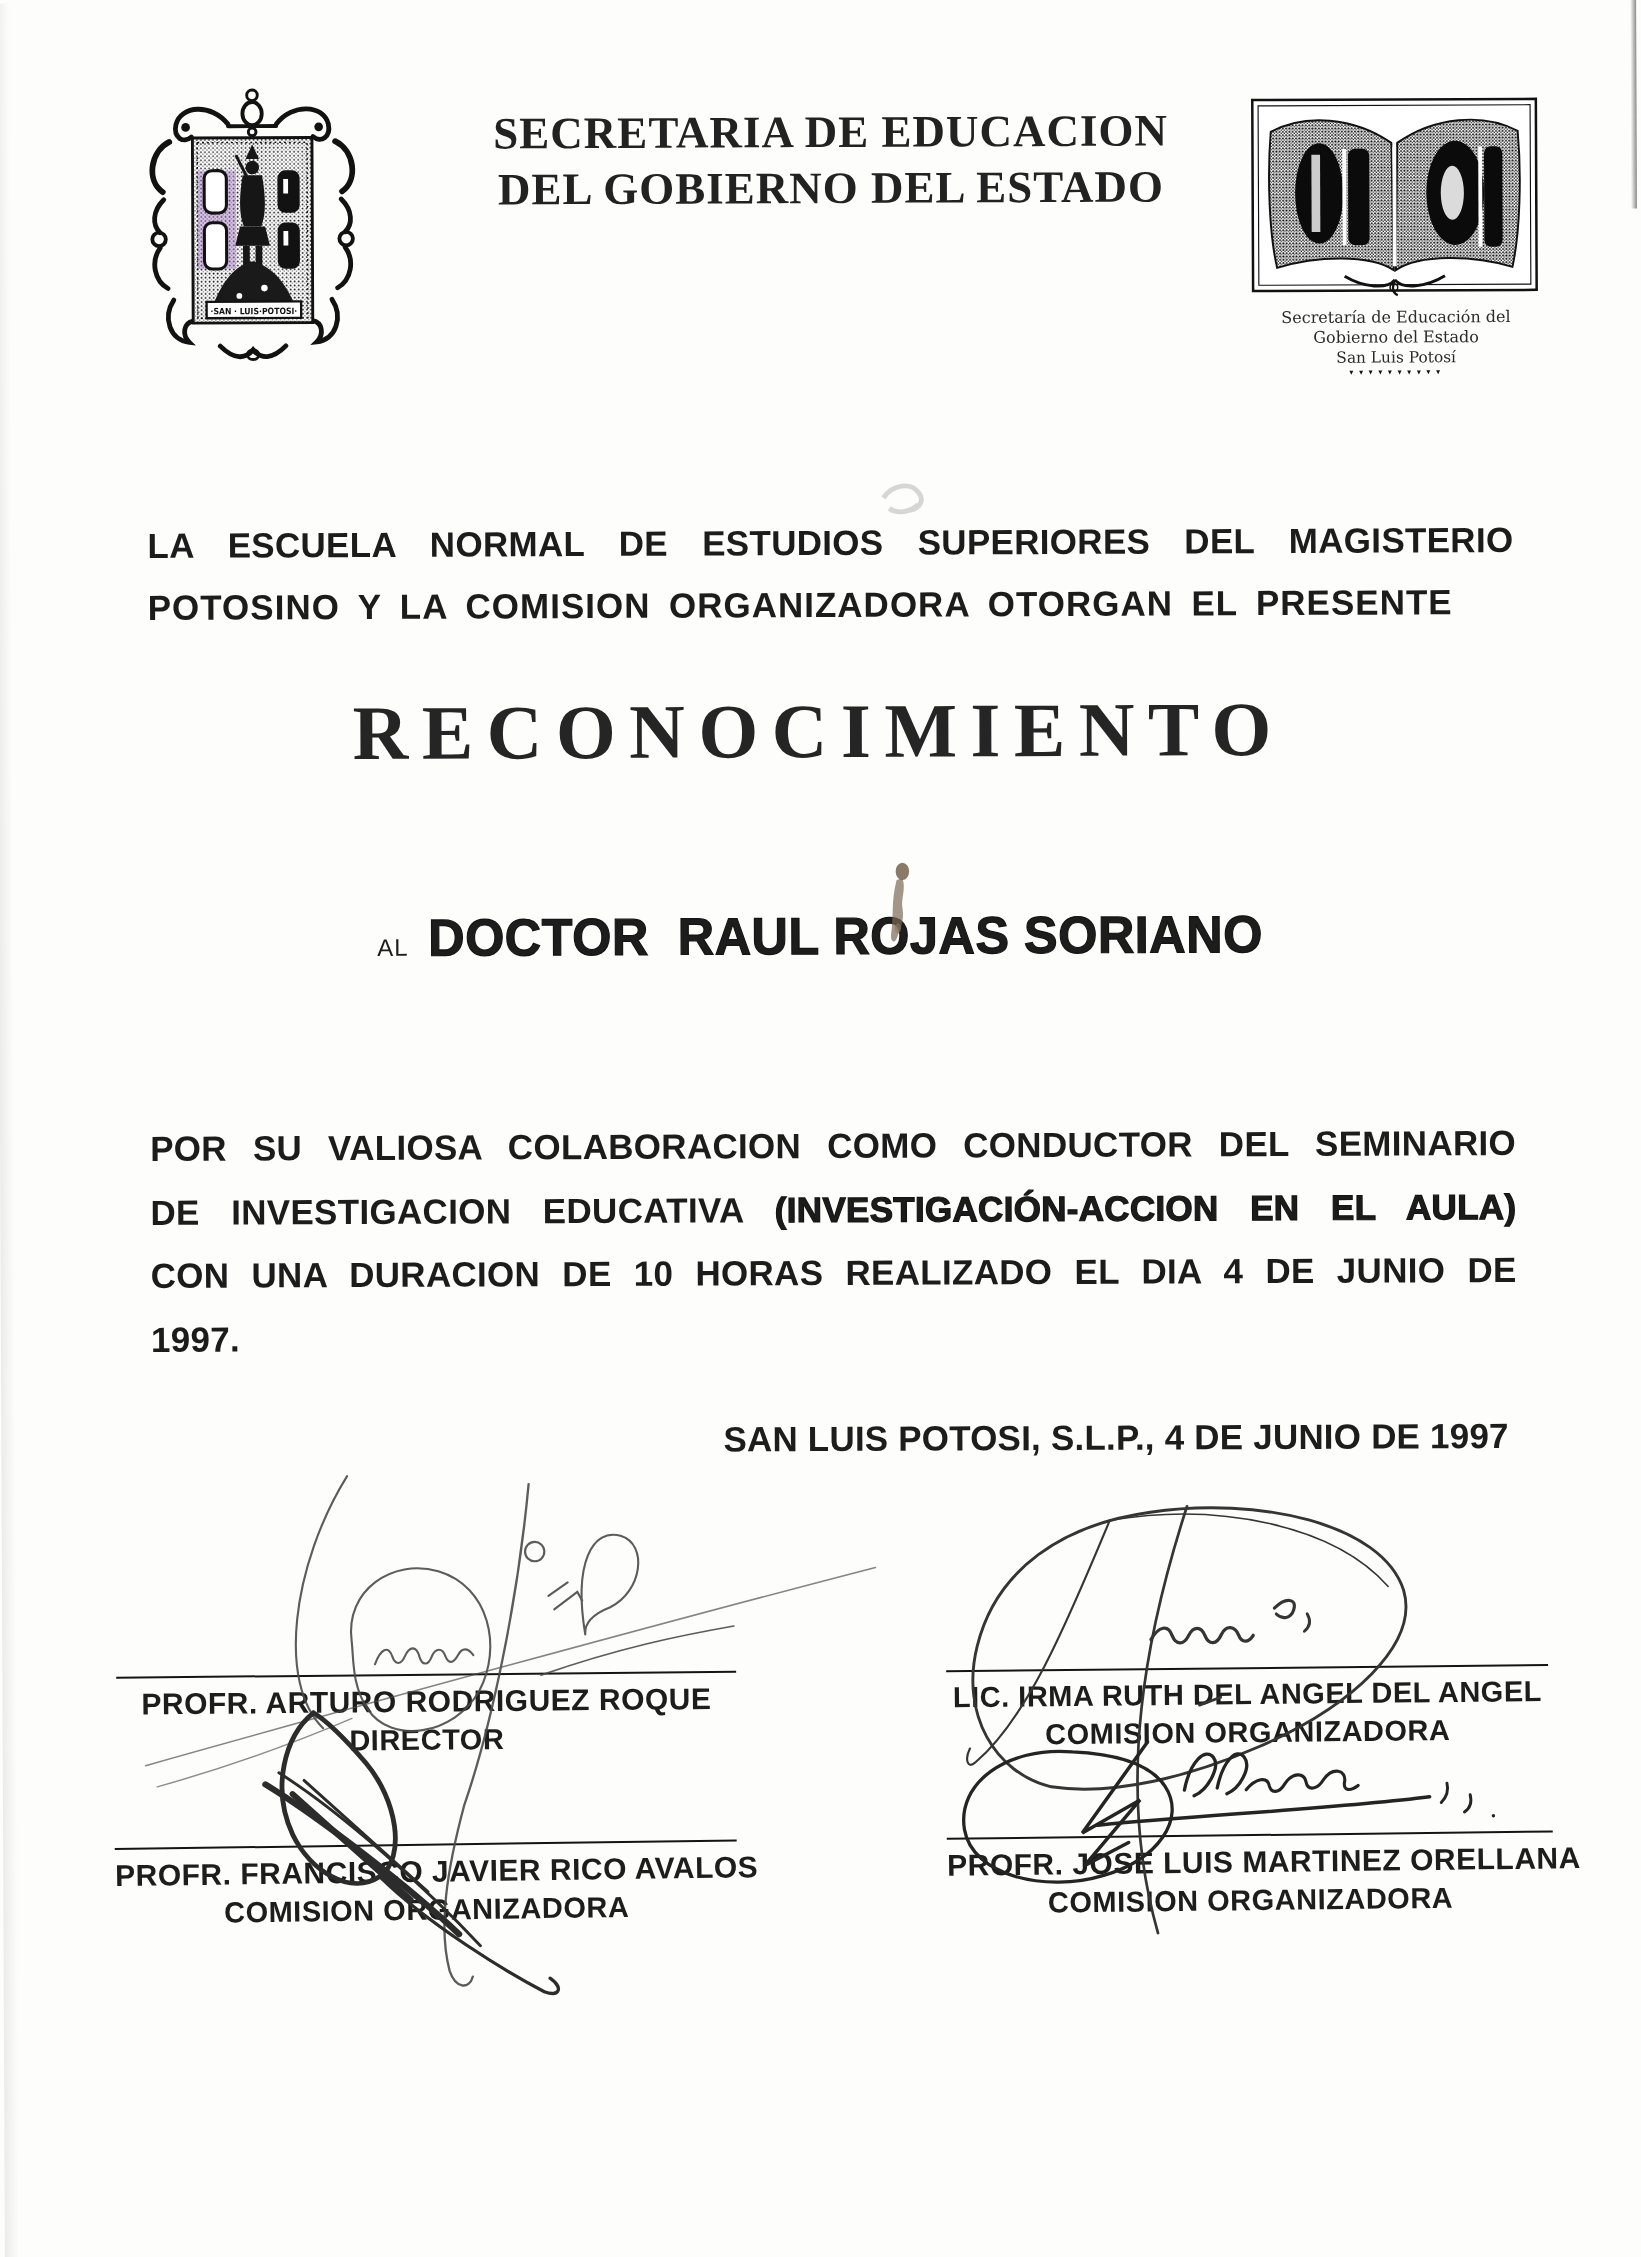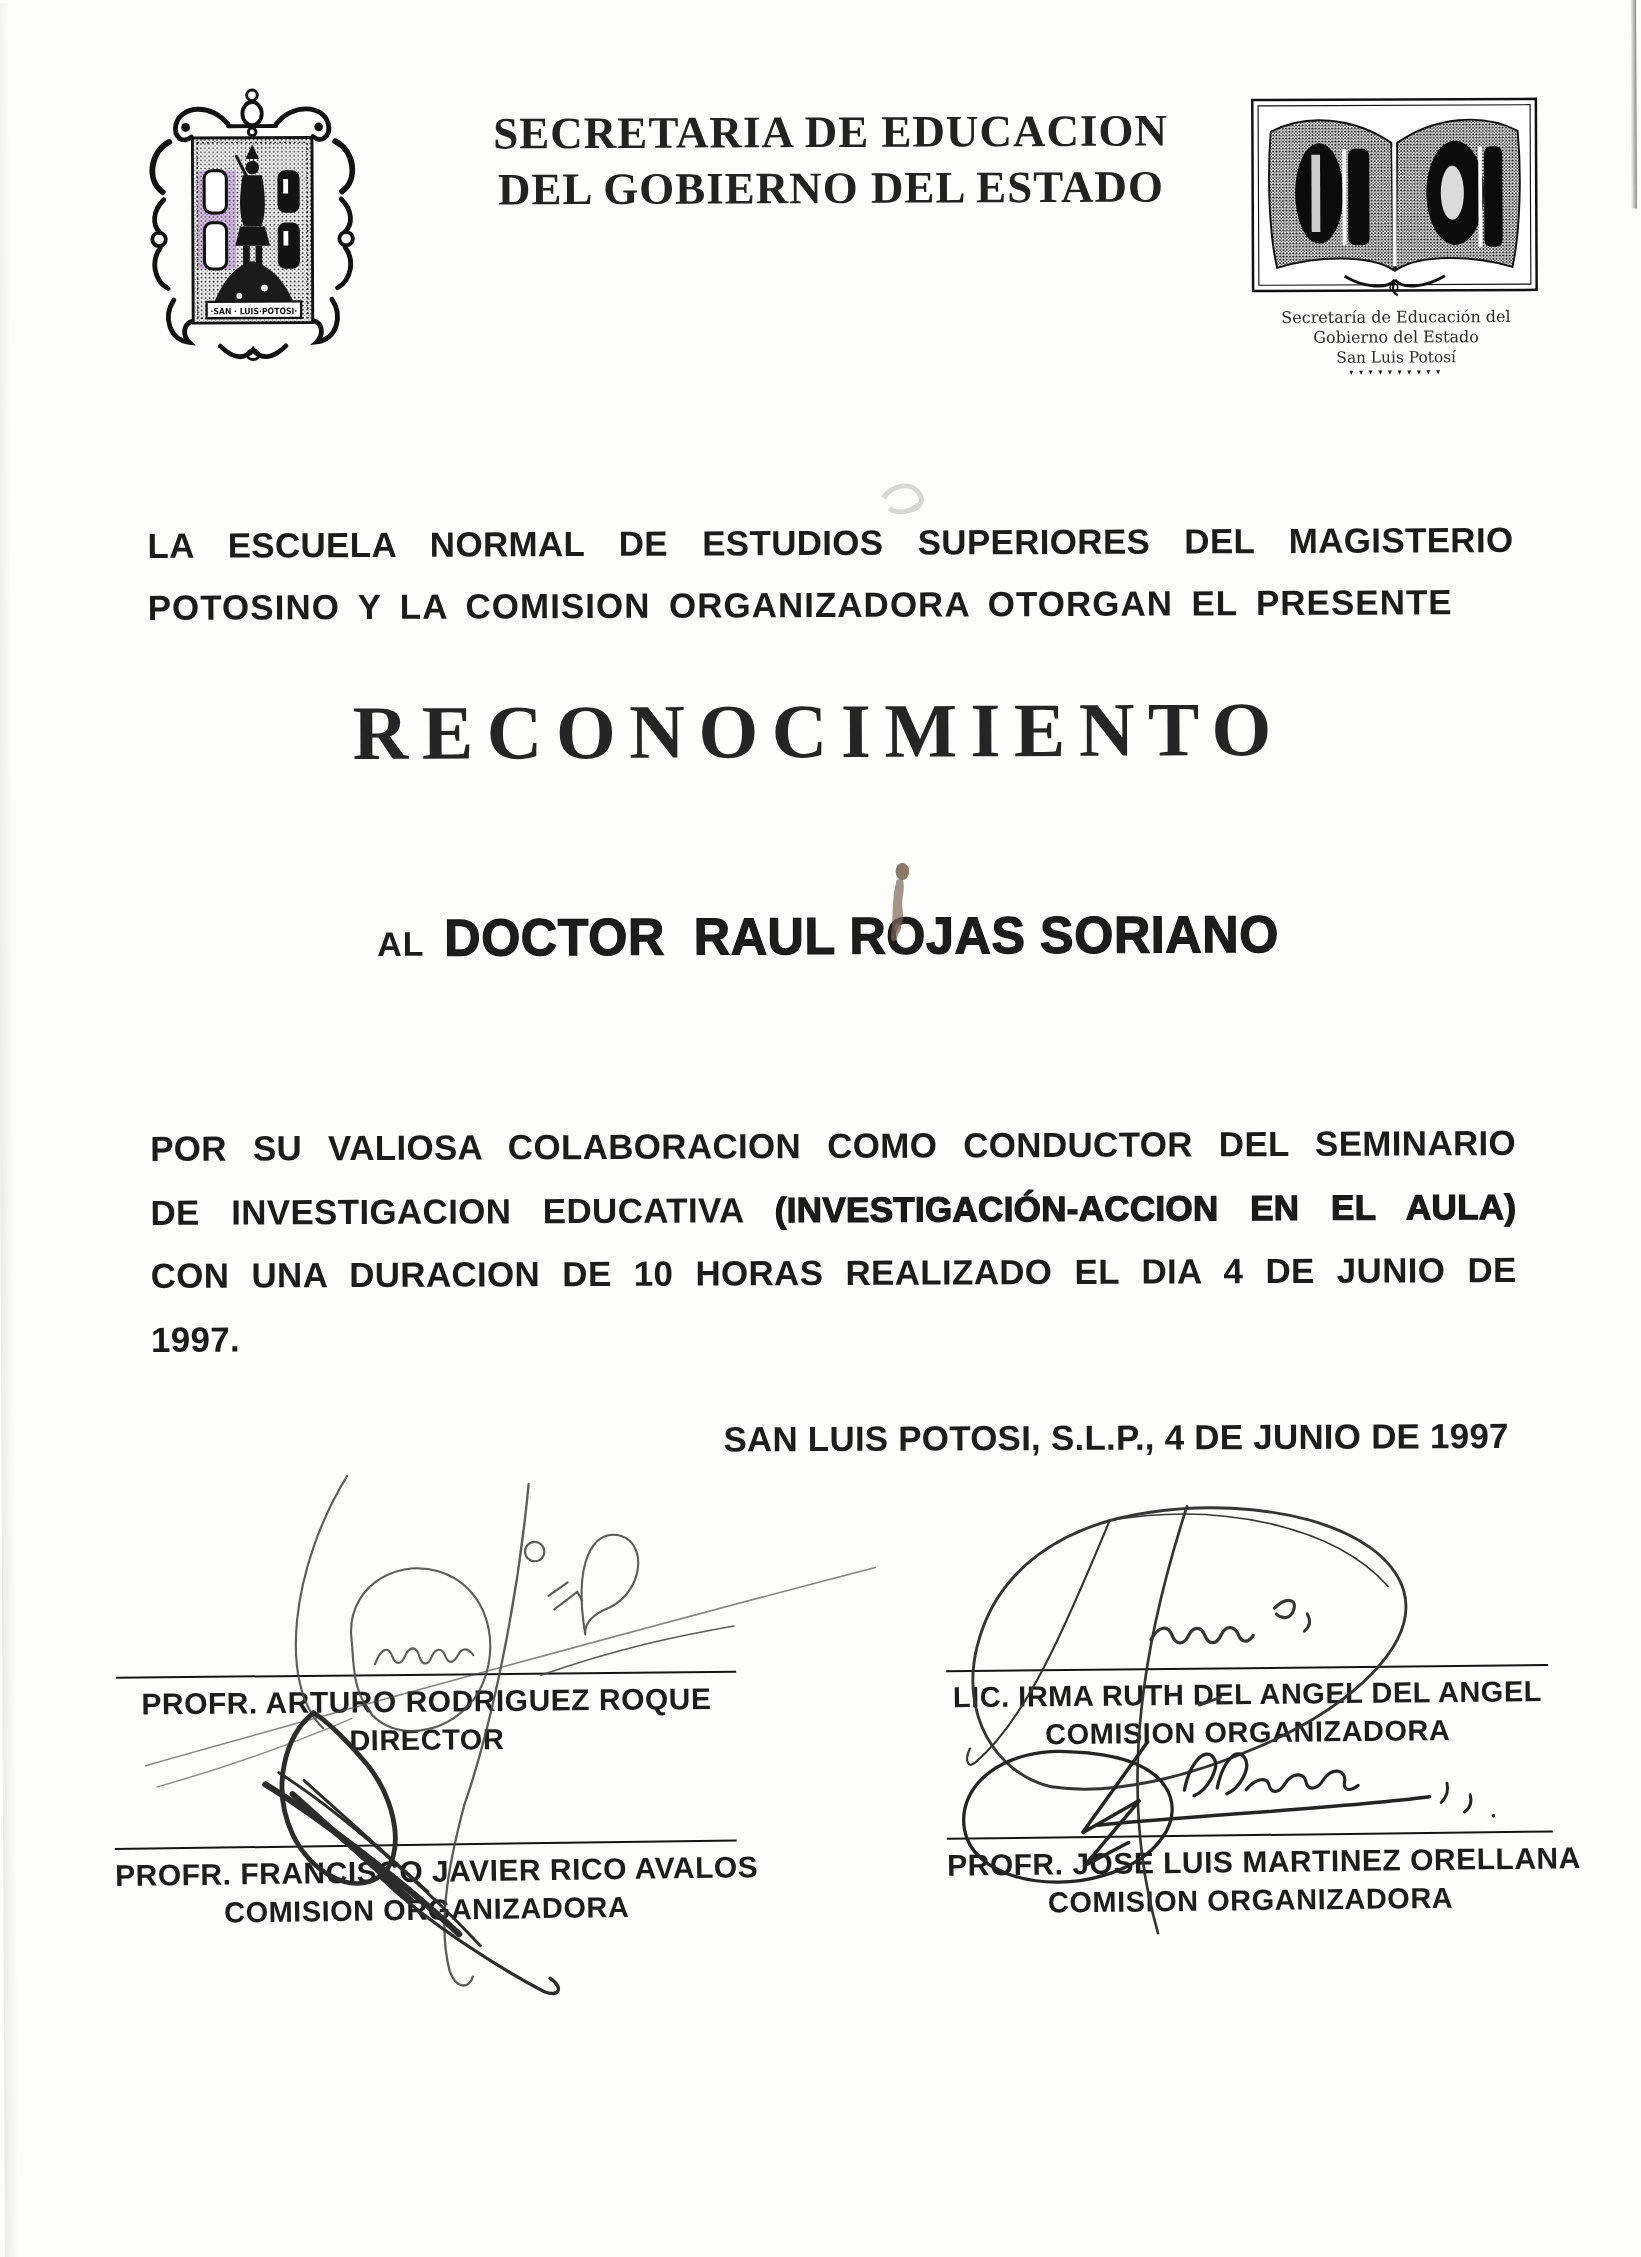--- a/index.html
+++ b/index.html
@@ -21,21 +21,21 @@
   .book-cap .l2{font-size:15.4px;}
   .tri-row{width:299px;text-align:center;font-size:6.8px;letter-spacing:2.9px;color:#111;margin-top:1px;}
   
   .para-line{position:absolute;left:150px;width:1366px;font-size:35px;font-weight:700;
              letter-spacing:0.3px;color:#1c1c1c;white-space:nowrap;}
   .just{white-space:normal;text-align:justify;text-align-last:justify;}
   .award{position:absolute;left:0;top:687px;width:1641px;text-align:center;
          font-family:"Liberation Serif",serif;font-weight:700;font-size:77px;
          letter-spacing:13.5px;color:#252525;}
   .recipient{position:absolute;left:378px;top:906px;display:flex;align-items:baseline;gap:19.3px;}
-  .recipient .pre{font-size:34px;font-weight:700;letter-spacing:1px;}
+  .recipient .pre{font-size:24px;font-weight:400;letter-spacing:1px;}
   .recipient .nm{font-size:52px;font-weight:700;letter-spacing:0.5px;white-space:pre;
                  transform:scaleX(.97);transform-origin:left;}
   .heavy{-webkit-text-stroke:1.2px #141414;}
   .dateline{position:absolute;left:722px;top:1419px;font-size:35px;font-weight:700;
             letter-spacing:0.2px;white-space:nowrap;}
   
   .sig{position:absolute;text-align:center;}
   .sig .rule{border-top:2.9px solid #141414;margin:0;}
   .sig .nm{font-size:30px;font-weight:700;letter-spacing:0.5px;margin-top:8.7px;white-space:nowrap;}
   .sig .rl{font-size:29px;font-weight:700;letter-spacing:0.5px;margin-top:5.8px;}

